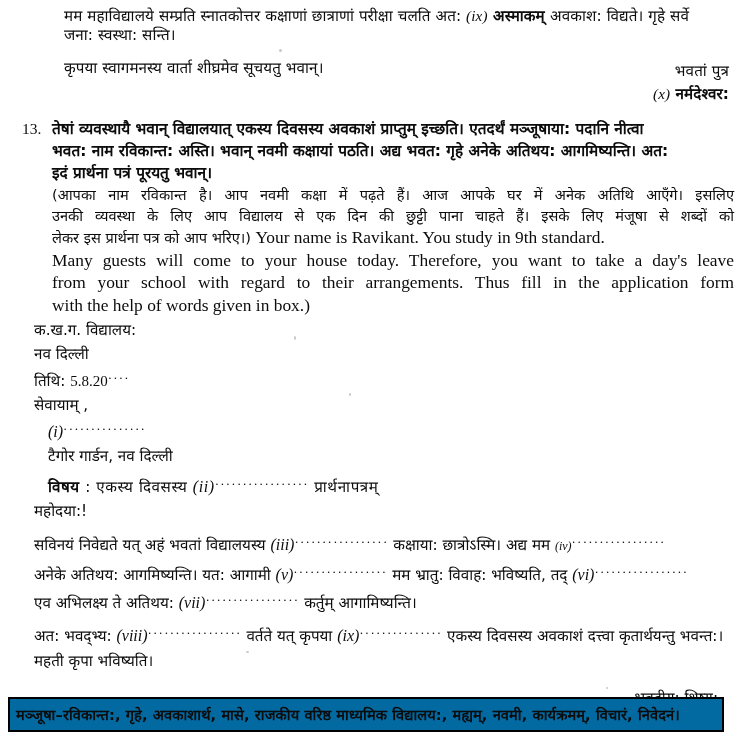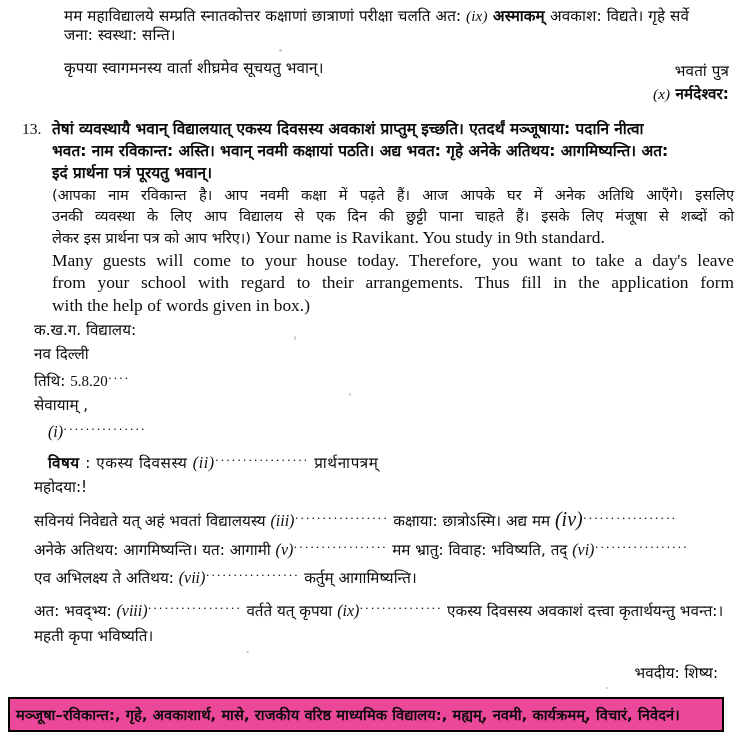--- a/index.html
+++ b/index.html
@@ -123,21 +123,21 @@
 
   
   #manjusha {
     position: absolute;
     left: 8px;
     top: 697px;
     width: 716px;
     box-sizing: border-box;
     border: 2.2px solid #000;
     padding: 5px 6px 6px 6px;
-    background: #ec4899;
+    background: #0369a1;
   }
   #manjusha .mrow {
     font-size: 14.6px;
     font-weight: 700;
     white-space: nowrap;
     letter-spacing: 0.1px;
   }
 
   
   .speckle {
@@ -190,26 +190,27 @@
   </div>
 
   <div id="letter">
 
     <div class="lrow dev">क.ख.ग. विद्यालय:</div>
     <div class="lrow dev">नव दिल्ली</div>
     <div class="lrow"><span class="dev">तिथि: </span><span class="serif-en" style="font-size:15px">5.8.20</span><span class="dots">····</span></div>
     <div class="lrow dev">सेवायाम् ,</div>
 
     <div class="lrow indent2"><span class="ital" style="font-size:16px">(i)</span><span class="dots">···············</span></div>
+    <div class="lrow dev indent2">टैगोर गार्डन, नव दिल्ली</div>
 
     <div class="lrow subject indent2 sp" style="padding-top:4px"><span class="dev lbl">विषय</span><span class="dev"> : </span><span class="dev">एकस्य दिवसस्य </span><span class="ital" style="font-size:16px">(ii)</span><span class="dots">·················</span><span class="dev"> प्रार्थनापत्रम्</span></div>
 
     <div class="lrow dev">महोदया:!</div>
 
-    <div class="body-line" style="margin-top:6px"><span class="dev">सविनयं निवेद्यते यत् अहं भवतां विद्यालयस्य </span><span class="ital" style="font-size:16px">(iii)</span><span class="dots">·················</span><span class="dev"> कक्षाया: छात्रोऽस्मि। अद्य मम </span><span class="ital" style="font-size:20px">(iv)</span><span class="dots">·················</span></div>
+    <div class="body-line" style="margin-top:6px"><span class="dev">सविनयं निवेद्यते यत् अहं भवतां विद्यालयस्य </span><span class="ital" style="font-size:16px">(iii)</span><span class="dots">·················</span><span class="dev"> कक्षाया: छात्रोऽस्मि। अद्य मम </span><span class="ital" style="font-size:12px">(iv)</span><span class="dots">·················</span></div>
 
     <div class="body-line"><span class="dev">अनेके अतिथय: आगमिष्यन्ति। यत: आगामी </span><span class="ital" style="font-size:16px">(v)</span><span class="dots">·················</span><span class="dev"> मम भ्रातु: विवाह: भविष्यति, तद् </span><span class="ital" style="font-size:16px">(vi)</span><span class="dots">·················</span></div>
 
     <div class="body-line"><span class="dev">एव अभिलक्ष्य ते अतिथय: </span><span class="ital" style="font-size:16px">(vii)</span><span class="dots">·················</span><span class="dev"> कर्तुम् आगामिष्यन्ति।</span></div>
 
     <div class="body-line" style="margin-top:4px"><span class="dev">अत: भवद्भ्य: </span><span class="ital" style="font-size:16px">(viii)</span><span class="dots">·················</span><span class="dev"> वर्तते यत् कृपया </span><span class="ital" style="font-size:16px">(ix)</span><span class="dots">···············</span><span class="dev"> एकस्य दिवसस्य अवकाशं दत्त्वा कृतार्थयन्तु भवन्त:।</span></div>
 
     <div class="body-line dev">महती कृपा भविष्यति।</div>
 
     <div class="closing dev" style="margin-top:12px">भवदीय: शिष्य:</div>

